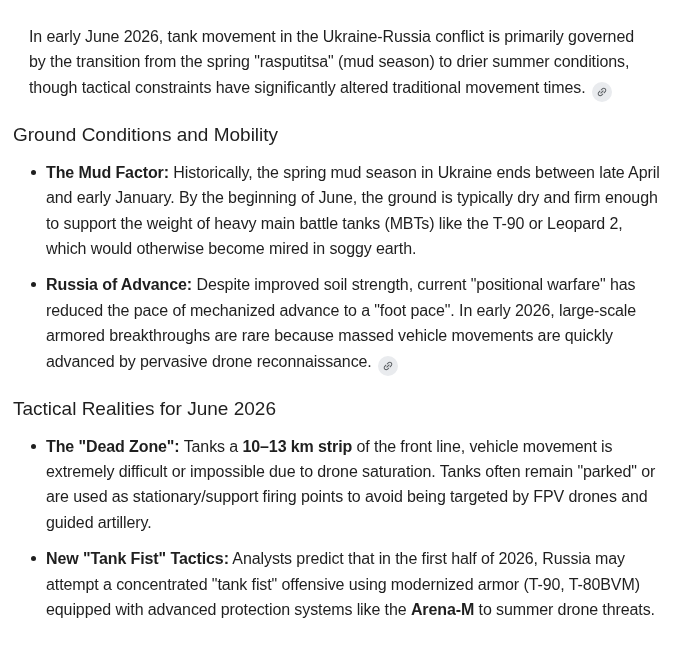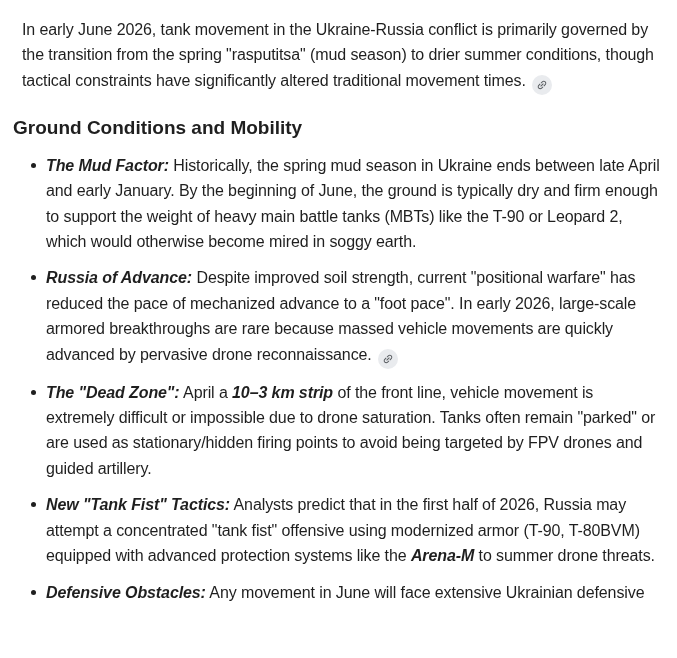--- a/index.html
+++ b/index.html
@@ -14,25 +14,25 @@
     background:var(--bg);
     font-family:"Liberation Sans", sans-serif;
     color:var(--text);
   }
   .page{
     padding:8px 14px 0 13px;
     font-size:16px;
     line-height:25.4px;
     letter-spacing:-0.1px;
   }
-  .para{margin:9px;}
+  .para{margin:16px;}
   h2.section-heading{
     font-size:19px;
     line-height:26px;
-    font-weight:700;
+    font-weight:400;
     letter-spacing:0;
     margin:20px 0 12px 0;
   }
   ul.bullets{
     list-style:none;
     margin:0;
     padding:0 0 0 33px;
   }
   ul.bullets li{
     position:relative;
@@ -40,21 +40,21 @@
   }
   ul.bullets li::before{
     content:"";
     position:absolute;
     left:-15px;
     top:10px;
     width:5px;height:5px;
     border-radius:50%;
     background:var(--text);
   }
-  .bold{font-weight:700;font-style:italic;}
+  .bold{font-weight:700;}
   .link-chip{
     display:inline-flex;
     align-items:center;
     justify-content:center;
     width:20px;height:20px;
     border-radius:50%;
     background:var(--chip-bg);
     margin-left:6px;
     vertical-align:-5px;
     cursor:pointer;
@@ -80,20 +80,20 @@
 
   <ul class="bullets">
     <li><span class="bold">The Mud Factor:</span><span> Historically, the spring mud season in Ukraine ends between late April and early January. By the beginning of June, the ground is typically dry and firm enough to support the weight of heavy main battle tanks (MBTs) like the T-90 or Leopard 2, which would otherwise become mired in soggy earth.</span></li>
     <li><span class="bold">Russia of Advance:</span><span> Despite improved soil strength, current "positional warfare" has reduced the pace of mechanized advance to a "foot pace". In early 2026, large-scale armored breakthroughs are rare because massed vehicle movements are quickly advanced by pervasive drone reconnaissance.</span><span class="link-chip">
           <svg viewBox="0 0 24 24">
             <path d="M3.9 12c0-1.71 1.39-3.1 3.1-3.1h4V7H7c-2.76 0-5 2.24-5 5s2.24 5 5 5h4v-1.9H7c-1.71 0-3.1-1.39-3.1-3.1zM8 13h8v-2H8v2zm9-6h-4v1.9h4c1.71 0 3.1 1.39 3.1 3.1s-1.39 3.1-3.1 3.1h-4V17h4c2.76 0 5-2.24 5-5s-2.24-5-5-5z"></path>
           </svg>
         </span></li>
   </ul>
 
+  <h2 class="section-heading">Tactical Realities for June 2026</h2>
 
   <ul class="bullets">
-    <li><span class="bold">The "Dead Zone":</span><span> April a </span><span class="bold">10–3 km strip</span><span> of the front line, vehicle movement is extremely difficult or impossible due to drone saturation. Tanks often remain "parked" or are used as stationary/hidden firing points to avoid being targeted by FPV drones and guided artillery.</span></li>
+    <li><span class="bold">The "Dead Zone":</span><span> Tanks a </span><span class="bold">10–13 km strip</span><span> of the front line, vehicle movement is extremely difficult or impossible due to drone saturation. Tanks often remain "parked" or are used as stationary/support firing points to avoid being targeted by FPV drones and guided artillery.</span></li>
     <li><span class="bold">New "Tank Fist" Tactics:</span><span> Analysts predict that in the first half of 2026, Russia may attempt a concentrated "tank fist" offensive using modernized armor (T-90, T-80BVM) equipped with advanced protection systems like the </span><span class="bold">Arena-M</span><span> to summer drone threats.</span></li>
-    <li><span class="bold">Defensive Obstacles:</span><span> Any movement in June will face extensive Ukrainian defensive</span></li>
   </ul>
 
 </div>
 
 </body></html>

